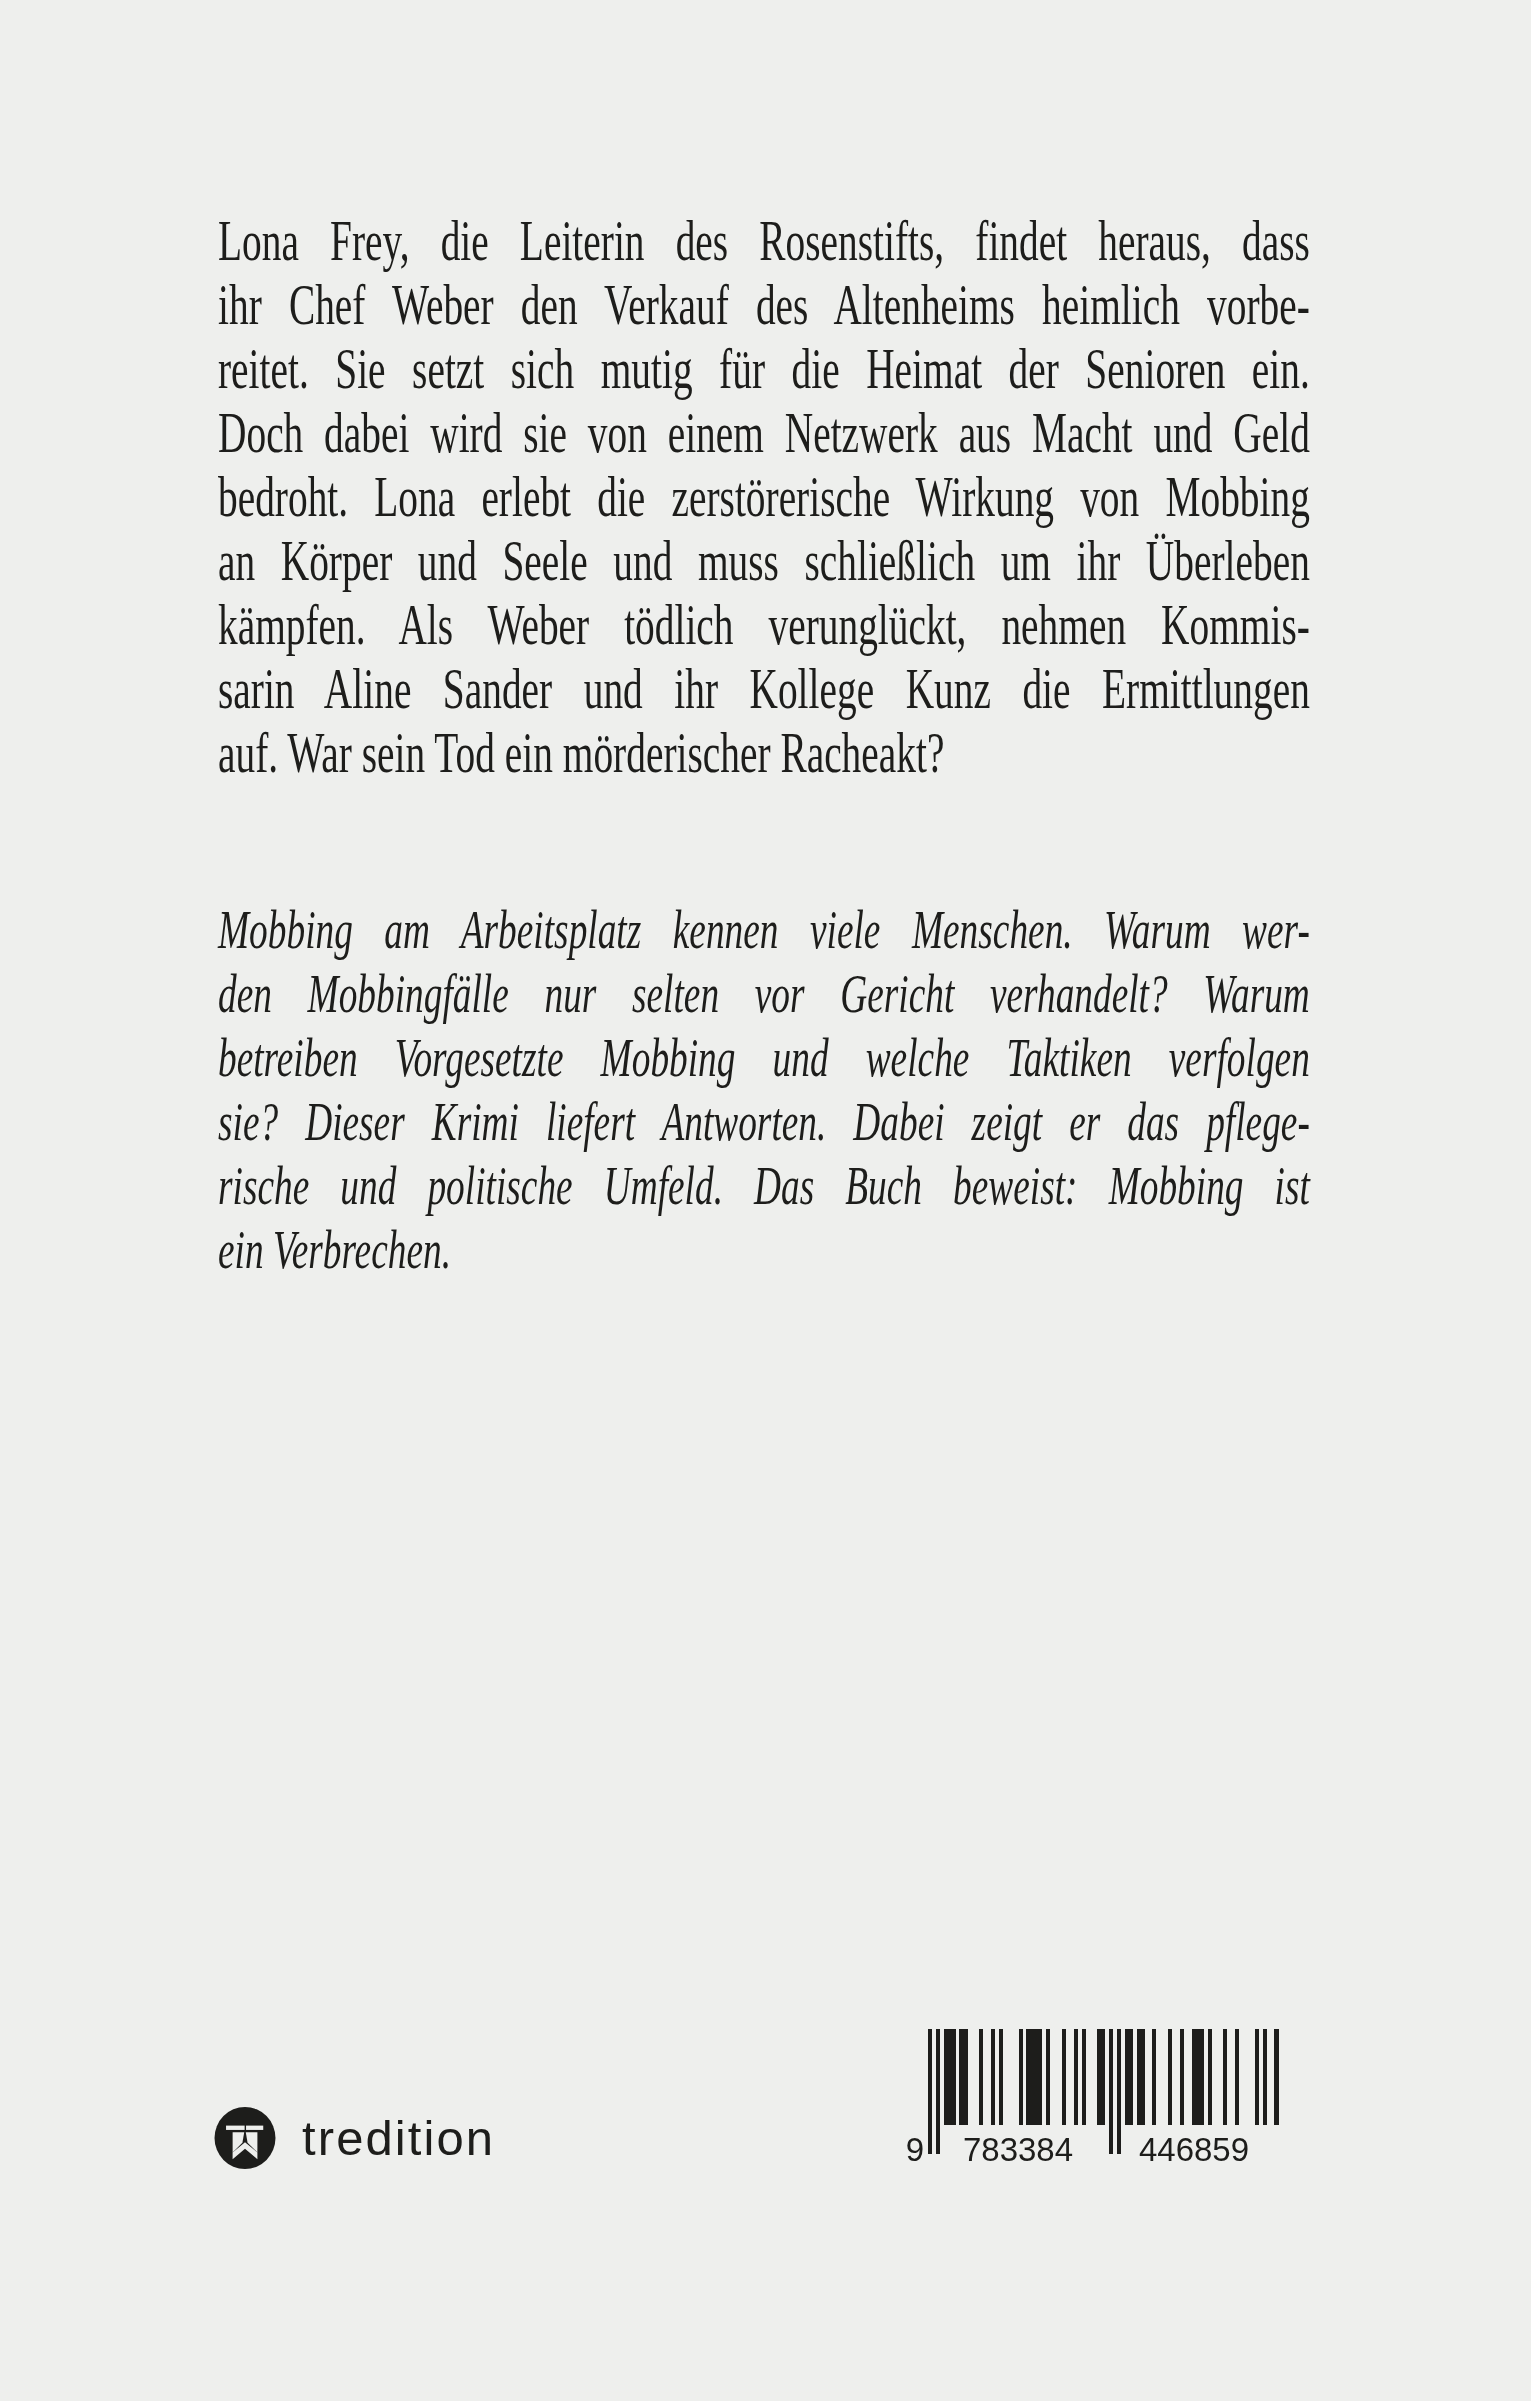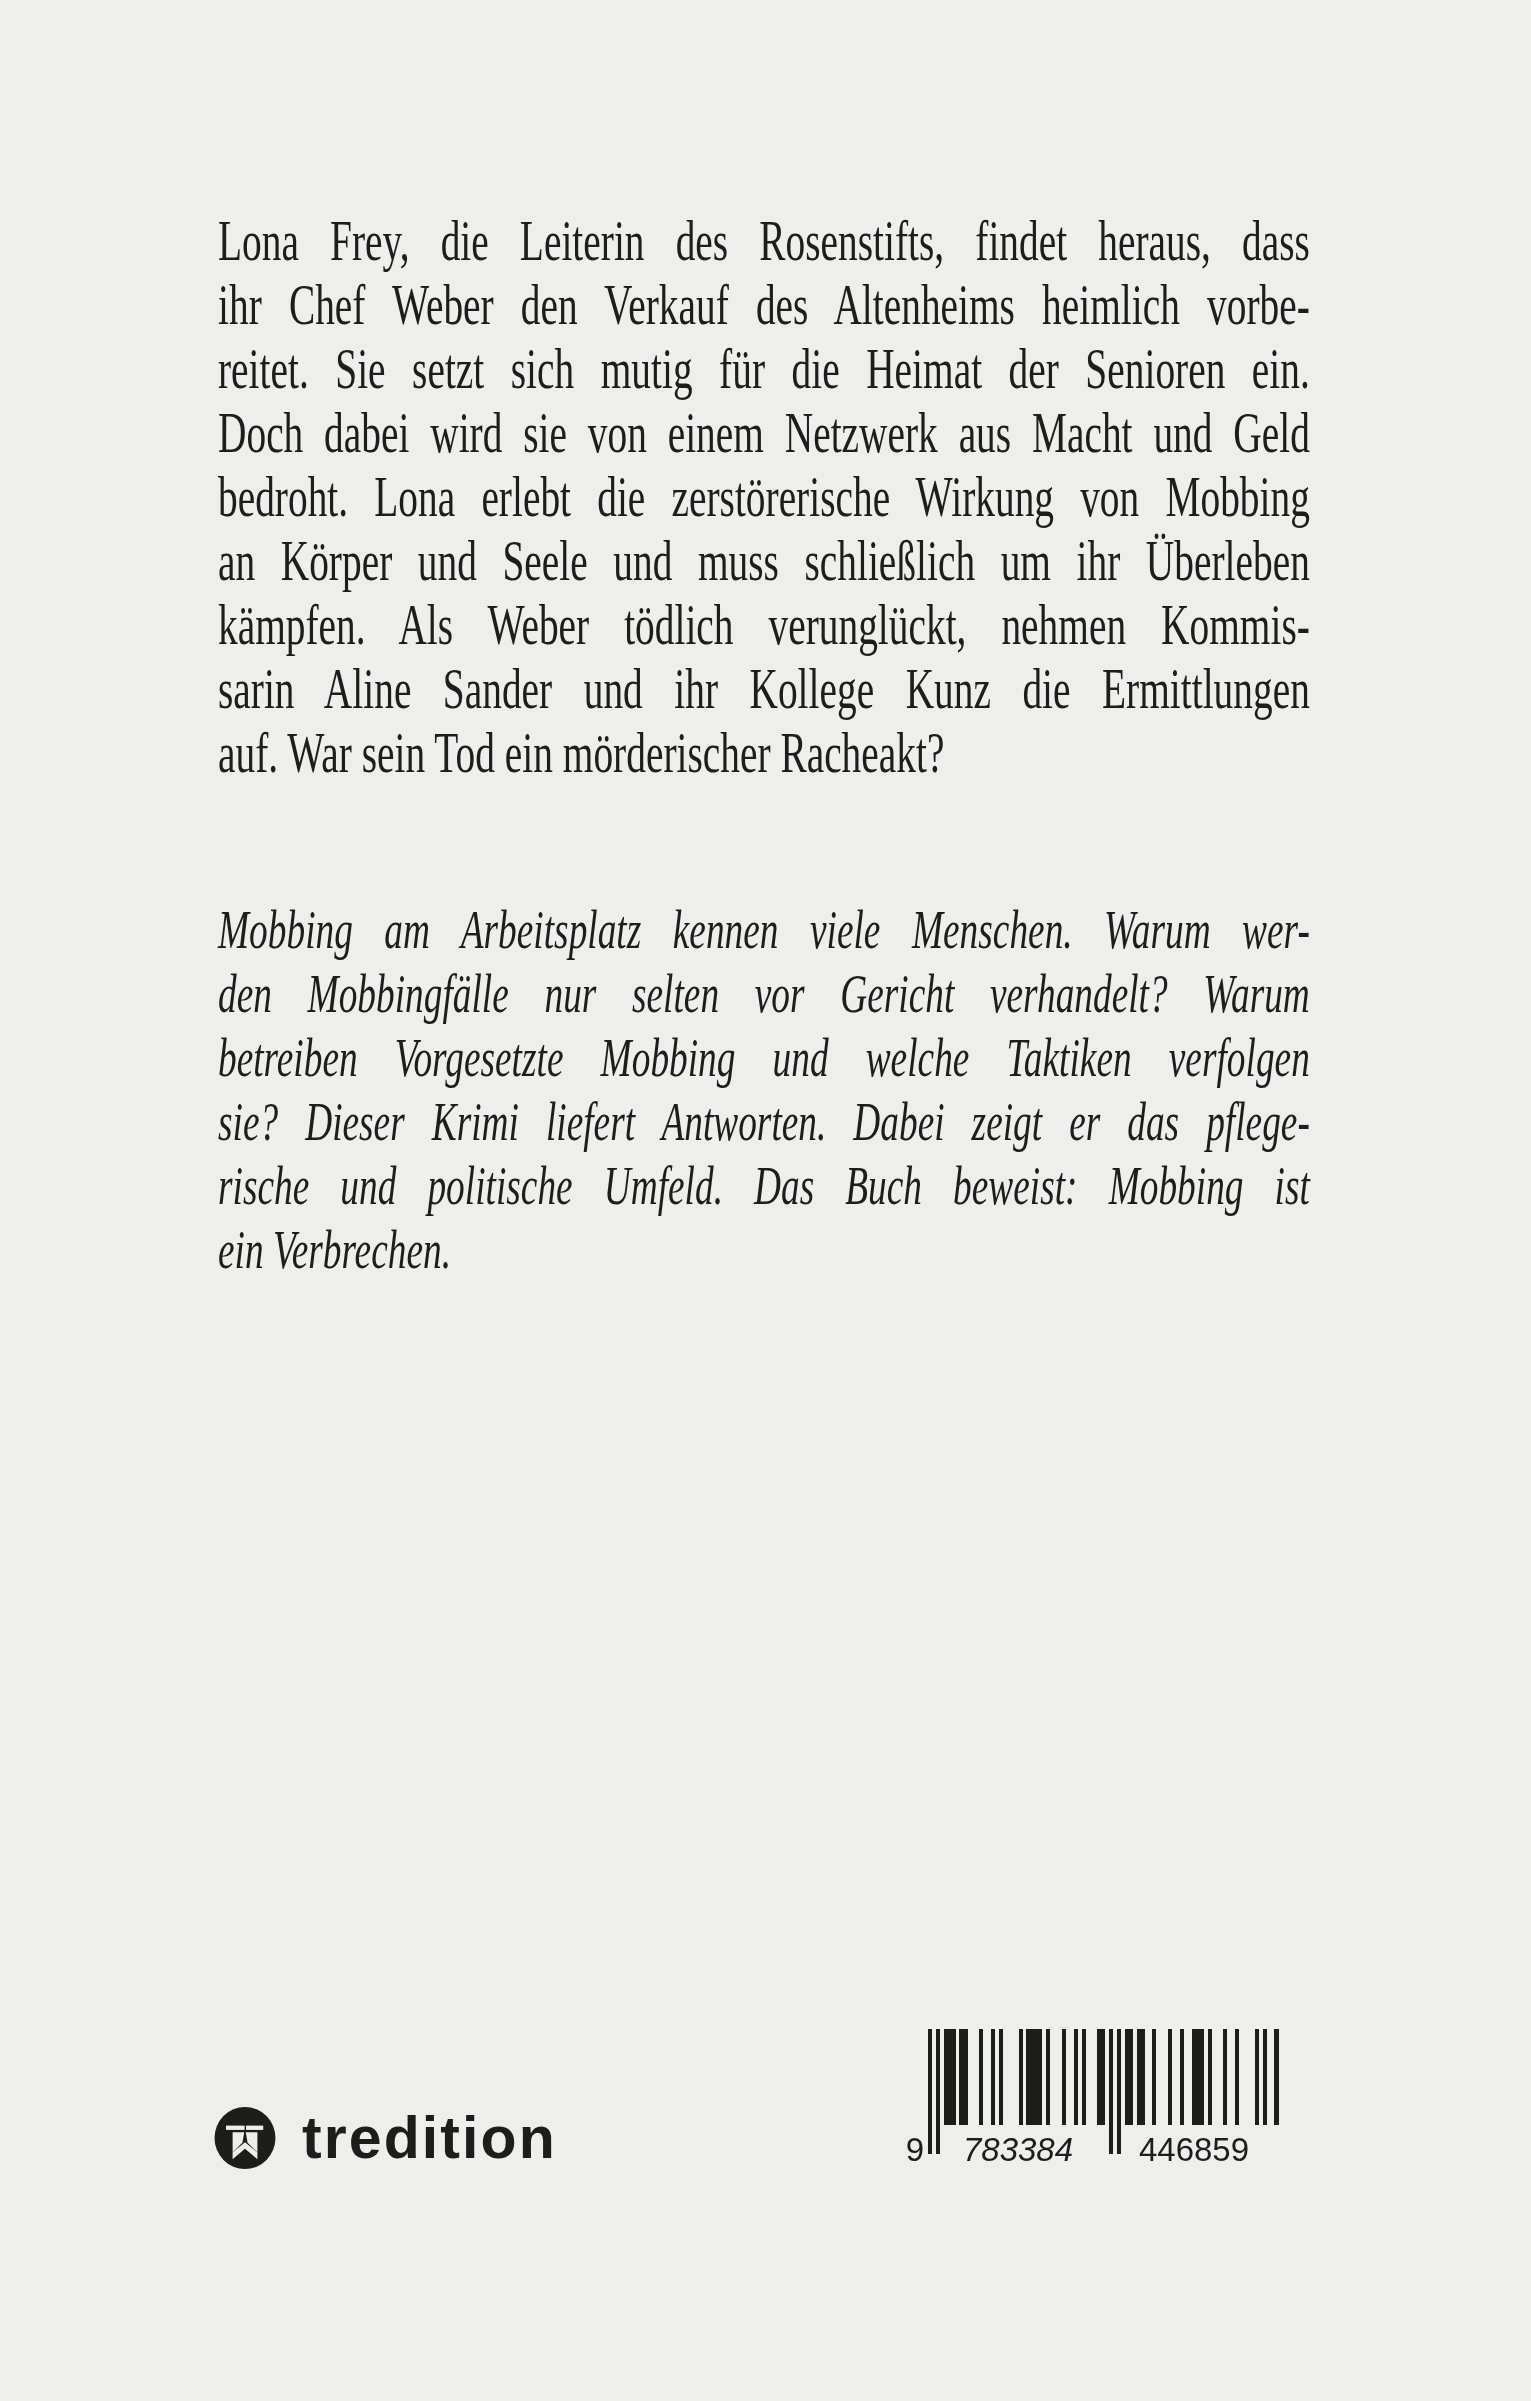--- a/index.html
+++ b/index.html
@@ -38,40 +38,40 @@
     left: 214px;
     top: 2107px;
     height: 62px;
     display: flex;
     align-items: center;
     gap: 26px;
   }
   .logo-badge svg { display: block; width: 62px; height: 62px; }
   .wordmark {
     font-family: "Liberation Sans", "DejaVu Sans", sans-serif;
-    font-weight: 700;
-    font-size: 59px;
+    font-weight: 400;
+    font-size: 49px;
     letter-spacing: 2.1px;
     line-height: 62px;
     color: var(--fg, #1d1d1b);
   }
 
   
   .barcode { position: absolute; left: 928px; top: 2029px; width: 374px; height: 136px; }
   .barcode svg { position: absolute; left: 0; top: 0; }
   .bc-digits {
     position: absolute;
     top: 104px;
     font-family: "Liberation Sans", "DejaVu Sans", sans-serif;
     font-size: 33px;
     line-height: 33px;
     white-space: nowrap;
   }
   .bc-prefix { left: -27px; width: 23px;  text-align: right; }
-  .bc-left   { left: 12px;  width: 156px; text-align: center; font-style: italic; }
+  .bc-left   { left: 12px;  width: 156px; text-align: center; }
   .bc-right  { left: 188px; width: 156px; text-align: center; }
 </style>
 </head>
 <body>
 
 <div class="cover">
 
   <div class="para synopsis">
       <div class="line">Lona Frey, die Leiterin des Rosenstifts, findet heraus, dass</div>
       <div class="line">ihr Chef Weber den Verkauf des Altenheims heimlich vorbe-</div>

